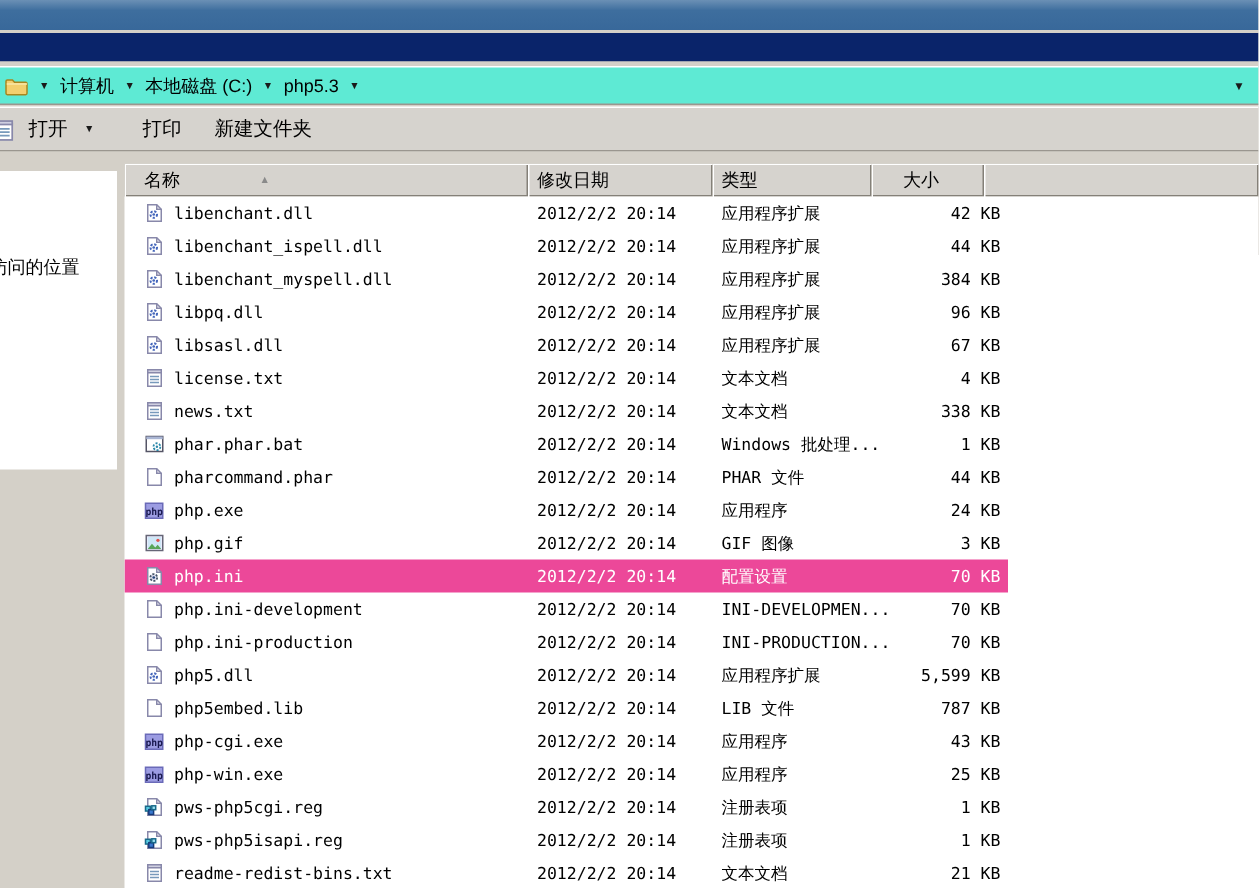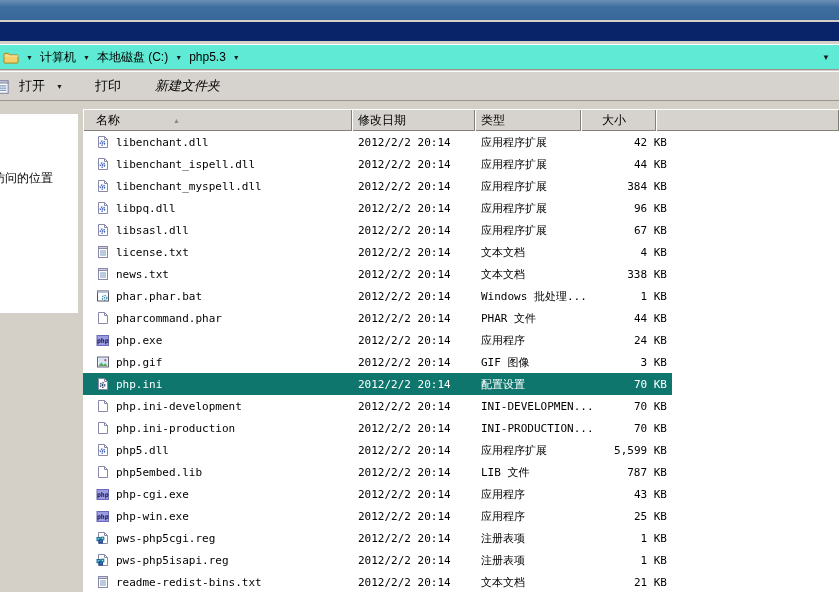--- a/index.html
+++ b/index.html
@@ -28,21 +28,21 @@
   .addr-spacer{flex:1;}
   .addr-right{margin-right:9px;font-size:8px;color:#1a1a1a;}
 
   
   .toolbar{top:71px;left:0;right:0;height:30px;background:#d6d3ce;
     border-top:1px solid #fff;border-bottom:1px solid #9a968f;
     display:flex;align-items:center;box-sizing:border-box;padding-left:16px;font-size:13px;}
   .tbtn{white-space:nowrap;display:flex;align-items:center;padding:2px 3px;}
   .tbtn .dd-arrow{margin-left:11px;}
   .tb-print{margin-left:21px;}
-  .tb-newfolder{margin-left:28px;font-style:italic;}
+  .tb-newfolder{margin-left:16px;}
   .tb-fileicon{position:absolute;left:-5px;top:7px;}
 
   
   .content{top:101px;left:0;right:0;bottom:0;background:#d4d0c8;}
   .sidebar-panel{position:absolute;left:0;top:13px;width:78px;height:199px;background:#fff;overflow:hidden;}
   .sidebar-label{position:absolute;left:-7px;top:56px;font-size:12px;white-space:nowrap;}
 
   .listpane{position:absolute;left:83px;top:0;right:0;bottom:0;}
   .header-row{margin-top:8px;height:22px;display:flex;font-size:12px;}
   .hseg{background:#d6d3ce;box-shadow:inset 1px 1px 0 #ffffff,inset -1px -1px 0 #848078;
@@ -50,21 +50,21 @@
   .h-name{width:269px;padding-left:13px;gap:44px;}
   .h-date{width:123px;padding-left:6px;}
   .h-type{width:106px;padding-left:6px;}
   .h-size{width:75px;padding-left:21px;}
   .h-fill{flex:1;}
   .sort-arrow{font-size:7px;color:#8a8a8a;margin-left:9px;}
 
   .rows{position:absolute;left:0;top:30px;right:0;bottom:0;background:#fff;overflow:hidden;}
   .row{height:22px;width:589px;display:flex;align-items:center;box-sizing:border-box;
     font-family:"DejaVu Sans Mono","Liberation Mono",monospace;font-size:11px;}
-  .row.selected{background:#0f766e;color:#fff;}
+  .row.selected{background:#ec4899;color:#fff;}
   .cell{box-sizing:border-box;white-space:nowrap;overflow:hidden;}
   .c-name{width:269px;padding-left:13px;display:flex;align-items:center;}
   .c-date{width:123px;padding-left:6px;}
   .c-type{width:122px;padding-left:6px;}
   .c-size{width:75px;text-align:right;padding-right:5px;}
   .ficon{width:14px;height:14px;margin-right:6px;flex:0 0 14px;display:inline-block;}
   .ficon svg{display:block;}
 </style>
 </head>
 <body>

